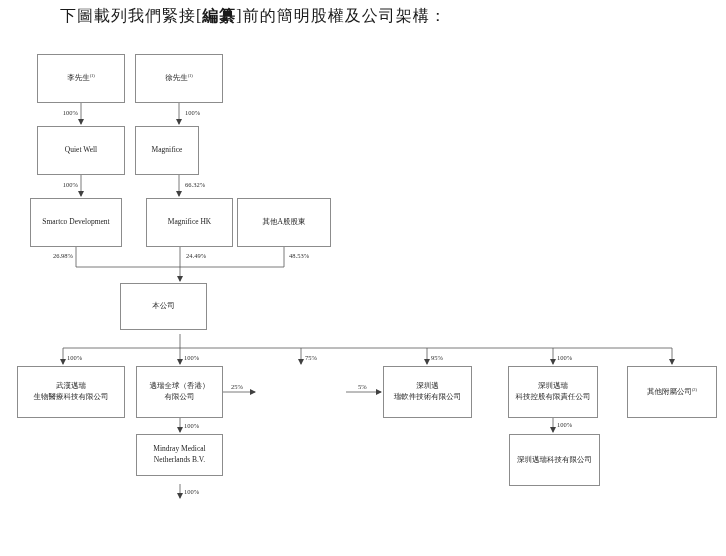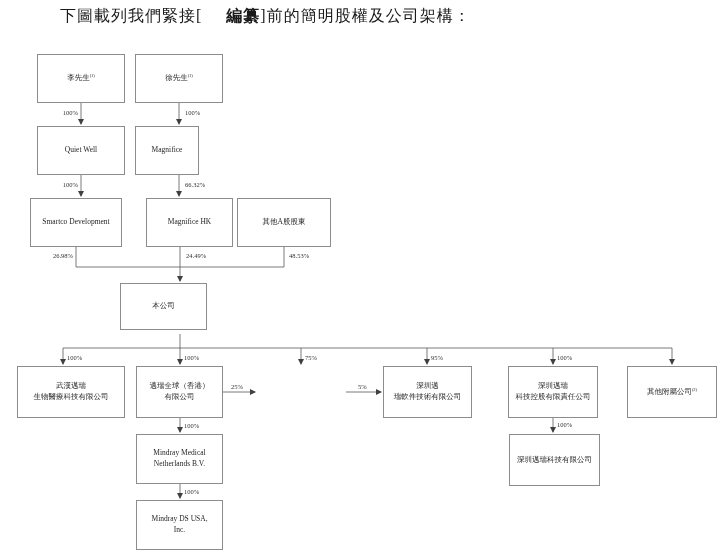--- a/index.html
+++ b/index.html
@@ -1,19 +1,19 @@
 <!DOCTYPE html>
 <html><head>
 <meta charset="utf-8">
 <style>
   html,body{margin:0;padding:0;background:#ffffff;}
   #page{position:relative;width:726px;height:556px;background:#ffffff;overflow:hidden;
         font-family:"Liberation Serif","DejaVu Serif",serif;color:#2b2b2b;}
   #title{position:absolute;left:60px;top:6px;font-size:16px;letter-spacing:1px;color:#1a1a1a;white-space:nowrap;}
-  #title b{font-weight:bold;margin-left:24px;}
+  #title b{font-weight:bold;}
   .node{position:absolute;border:1px solid #8c8c8c;background:#ffffff;
         display:flex;align-items:center;justify-content:center;text-align:center;box-sizing:border-box;}
   .node .lbl{font-size:7.5px;line-height:1.45;white-space:pre-line;color:#262626;}
   .node sup{font-size:4.5px;vertical-align:super;line-height:1;color:#262626;}
   .pct{position:absolute;font-size:6.5px;color:#333;white-space:nowrap;line-height:1;}
   .pct.r{transform:translateX(-100%);} 
   svg.wires{position:absolute;left:0;top:0;pointer-events:none;}
 </style>
 </head>
 <body>
@@ -102,27 +102,23 @@
 瑞軟件技術有限公司</span>
   </div>
   <div class="node" style="left:508px;top:366px;width:90px;height:52px">
     <span class="lbl">深圳邁瑞
 科技控股有限責任公司</span>
   </div>
   <div class="node" style="left:627px;top:366px;width:90px;height:52px">
     <span class="lbl"><span>其他附屬公司</span><sup>(2)</sup></span>
   </div>
 
-  <div class="node" style="left:136px;top:434px;width:87px;height:50px">
+  <div class="node" style="left:136px;top:434px;width:87px;height:42px">
     <span class="lbl">Mindray Medical
 Netherlands B.V.</span>
-  </div>
-  <div class="node" style="left:136px;top:500px;width:87px;height:50px">
-    <span class="lbl">Mindray DS USA,
-Inc.</span>
   </div>
   <div class="node" style="left:509px;top:434px;width:91px;height:52px">
     <span class="lbl">深圳邁瑞科技有限公司</span>
   </div>
 
   <span class="pct r" style="left:78px;top:110px">100%</span>
   <span class="pct" style="left:185px;top:110px">100%</span>
   <span class="pct r" style="left:78px;top:182px">100%</span>
   <span class="pct" style="left:185px;top:182px">66.32%</span>
   <span class="pct r" style="left:73px;top:253px">26.98%</span>

